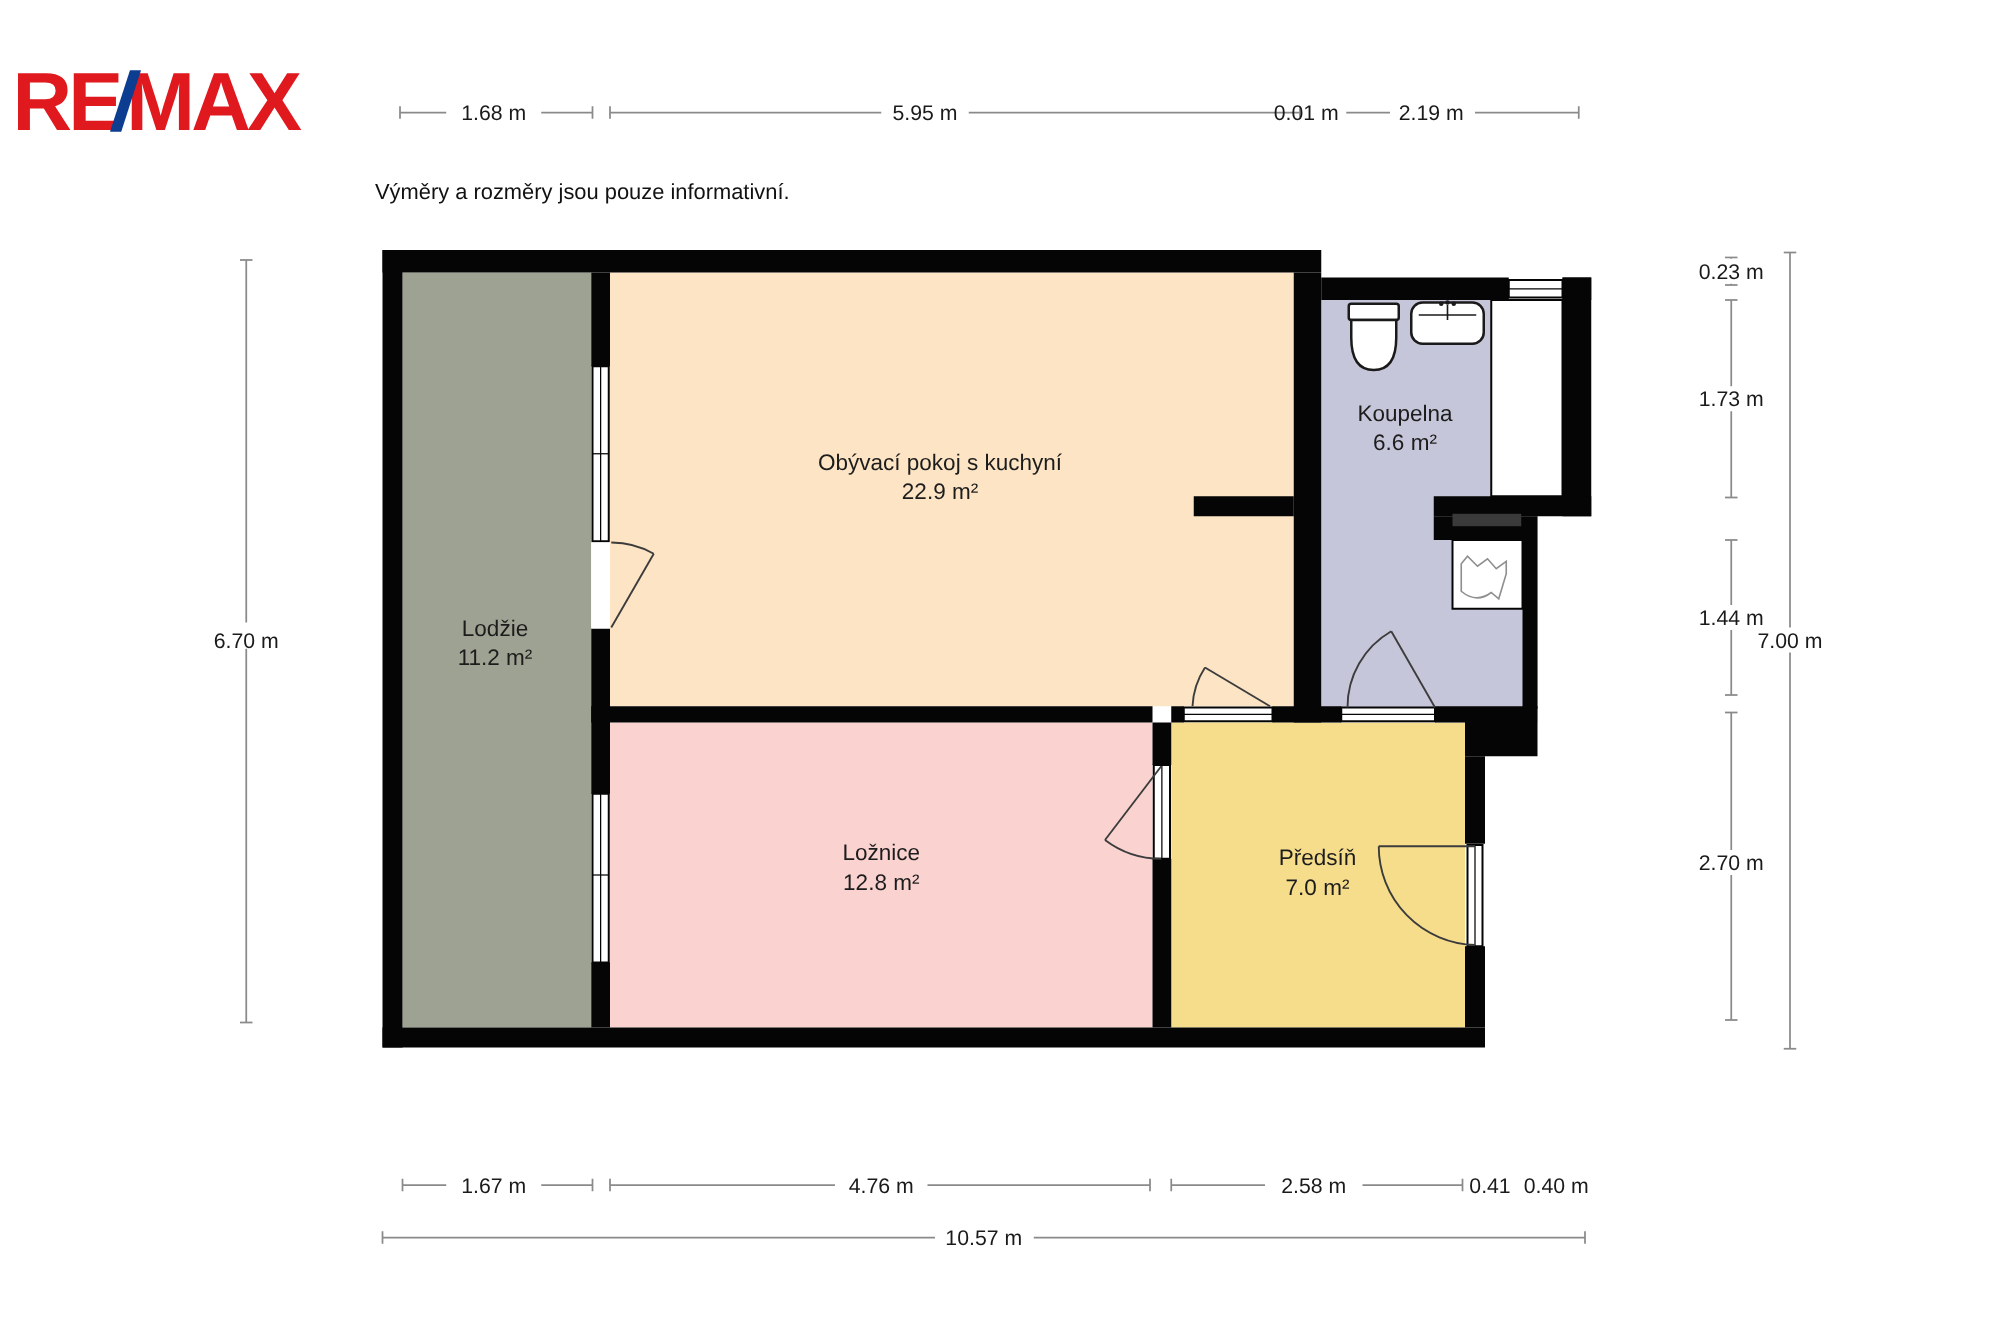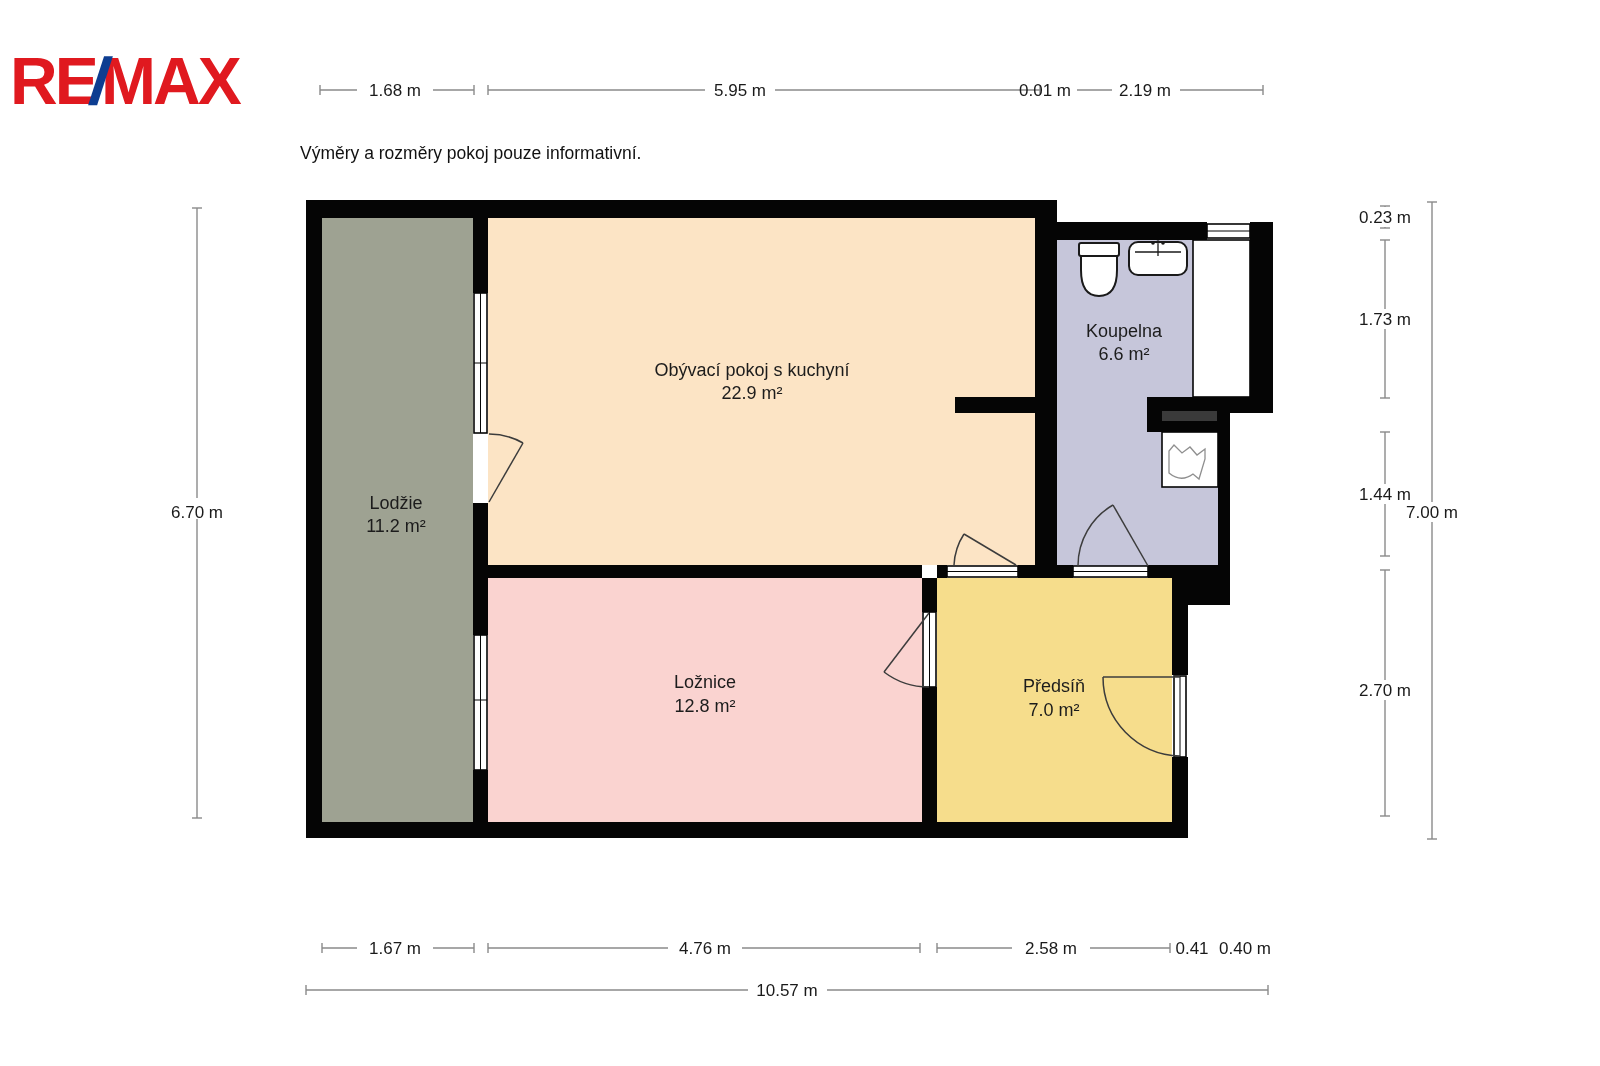--- a/index.html
+++ b/index.html
@@ -27,21 +27,21 @@
   .fixline{stroke:#1a1a1a;stroke-width:1.3;fill:none;}
   .bg{fill:#ffffff;}
 </style>
 </head>
 <body>
 
 <div class="stage">
 
   <div class="logo"><span class="re">RE</span><span class="slash">/</span><span class="max">MAX</span></div>
 
-  <div class="disclaimer">Výměry a rozměry pokoj pouze informativní.</div>
+  <div class="disclaimer">Výměry a rozměry jsou pouze informativní.</div>
 
   <svg width="1600" height="1066" viewBox="0 0 1600 1066">
 
     <rect x="322" y="218" width="151" height="604" fill="#9ea292"></rect>
     <rect x="488" y="218" width="547" height="347" fill="#fce4c5"></rect>
     <rect x="488" y="578" width="434" height="244" fill="#fad3d0"></rect>
     <rect x="937" y="578" width="235" height="244" fill="#f6dd8c"></rect>
     <rect x="1057" y="240" width="173" height="338" fill="#c6c6da"></rect>
 
     <rect x="1193" y="240" width="57" height="157" class="win"></rect>

